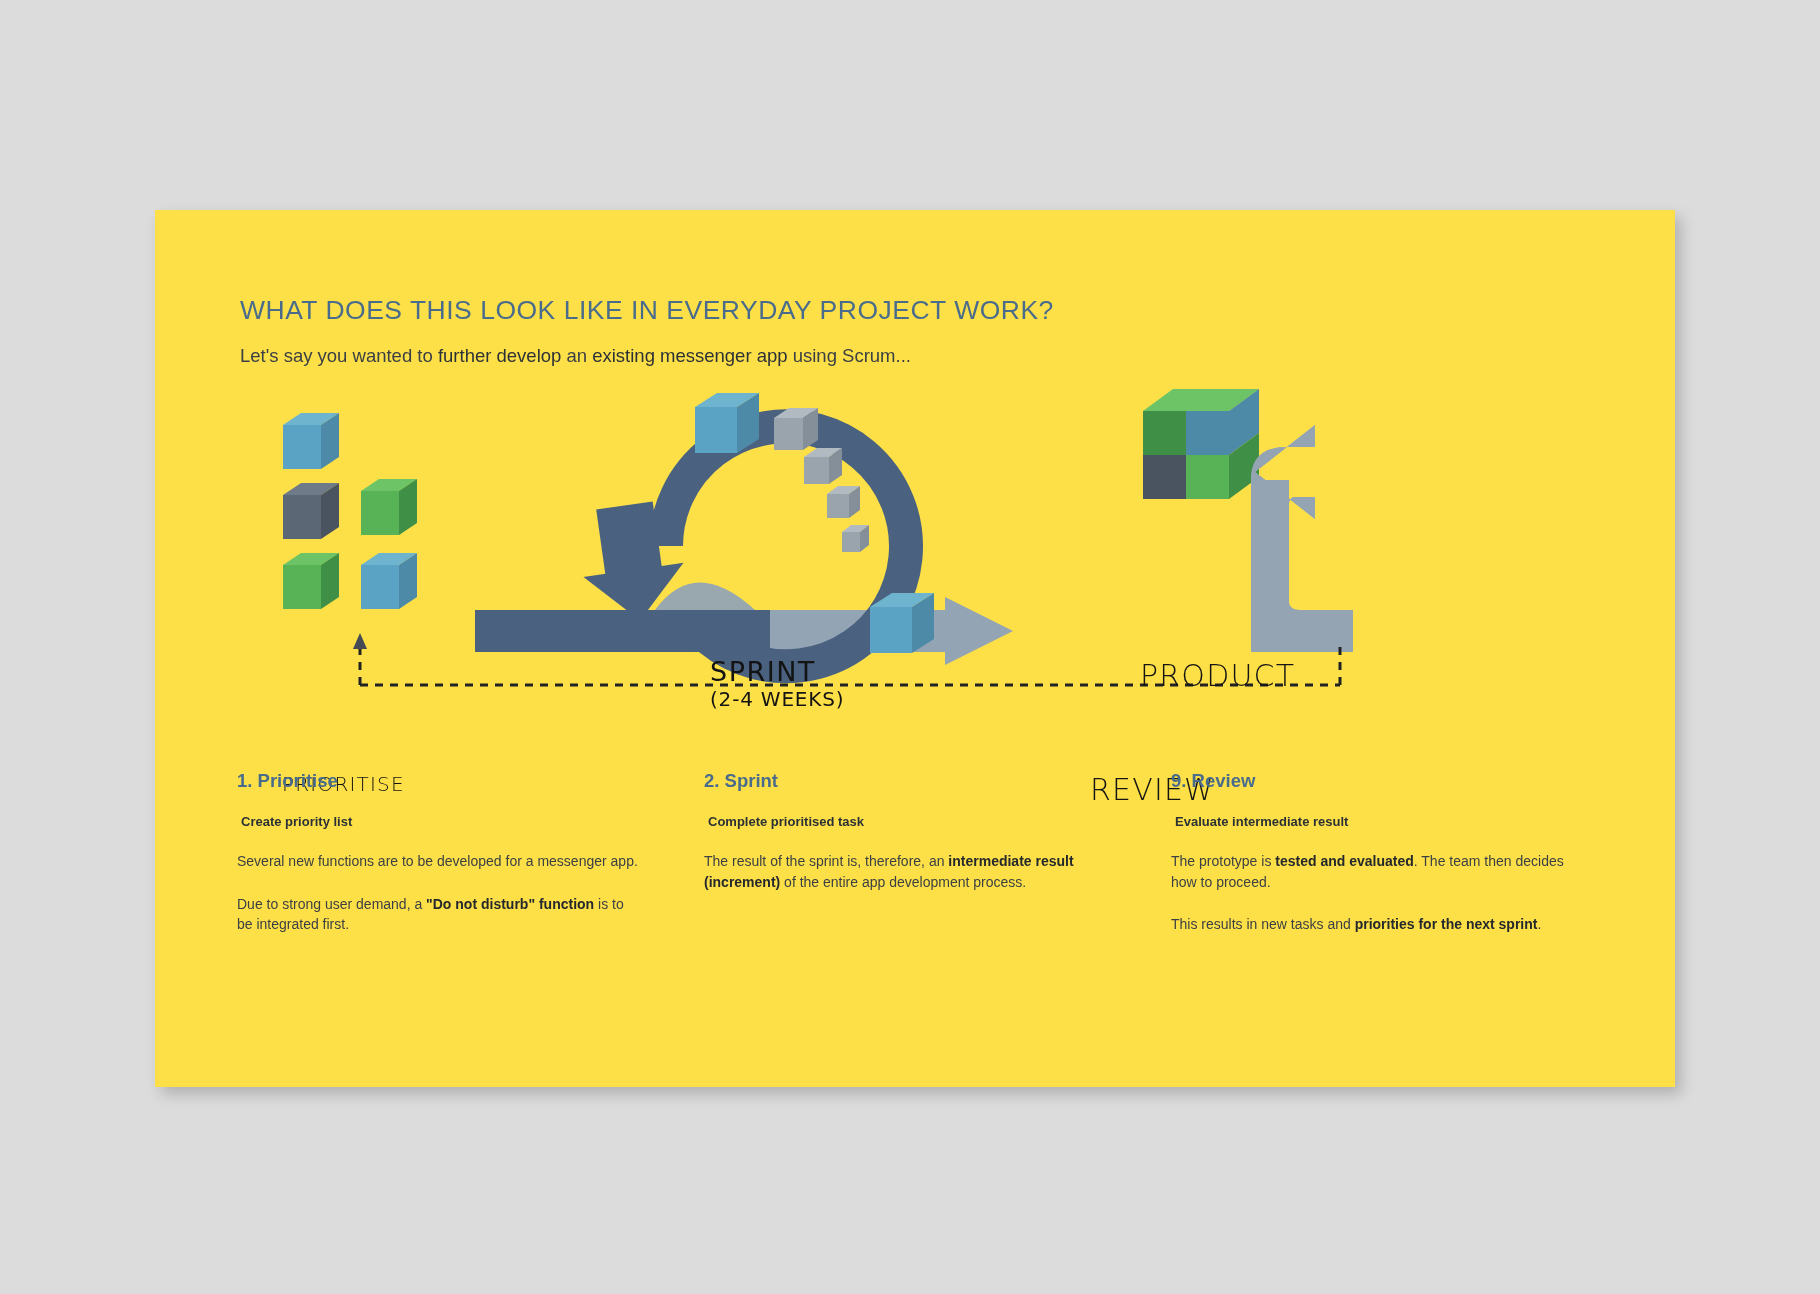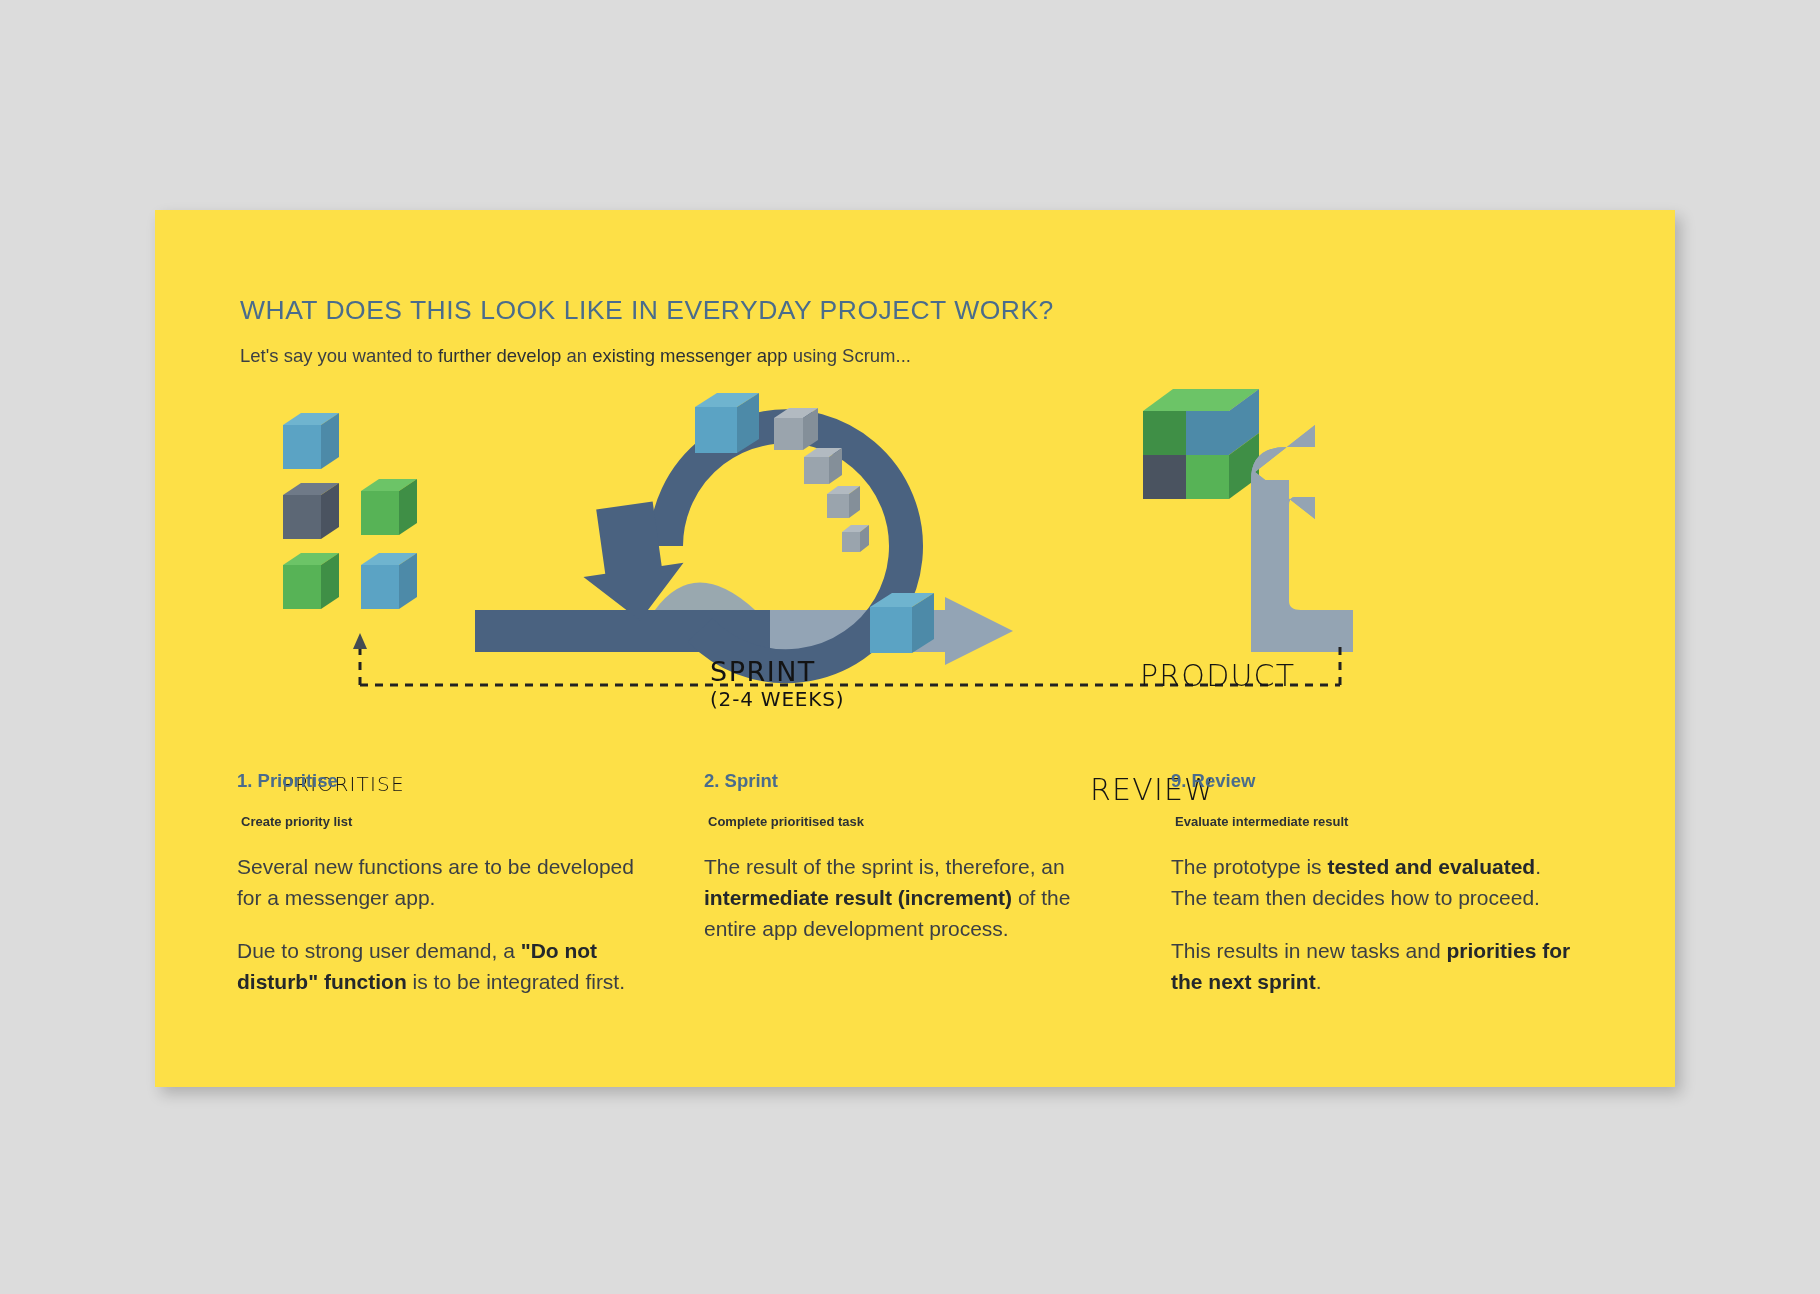--- a/index.html
+++ b/index.html
@@ -105,21 +105,21 @@
     color: #4a6c8c;
     margin: 0 0 22px 0;
   }
   .col-sub {
     font-size: 13px;
     font-weight: 700;
     color: #2c3136;
     margin: 0 0 22px 4px;
   }
   .col-p {
-    font-size: 21px;
+    font-size: 14px;
     line-height: 1.48;
     color: #3b3f44;
     margin: 0 0 22px 0;
   }
   .col-p b { font-weight: 700; color: #24282c; }
 </style>
 </head>
 <body>
 
 <div id="stage">

